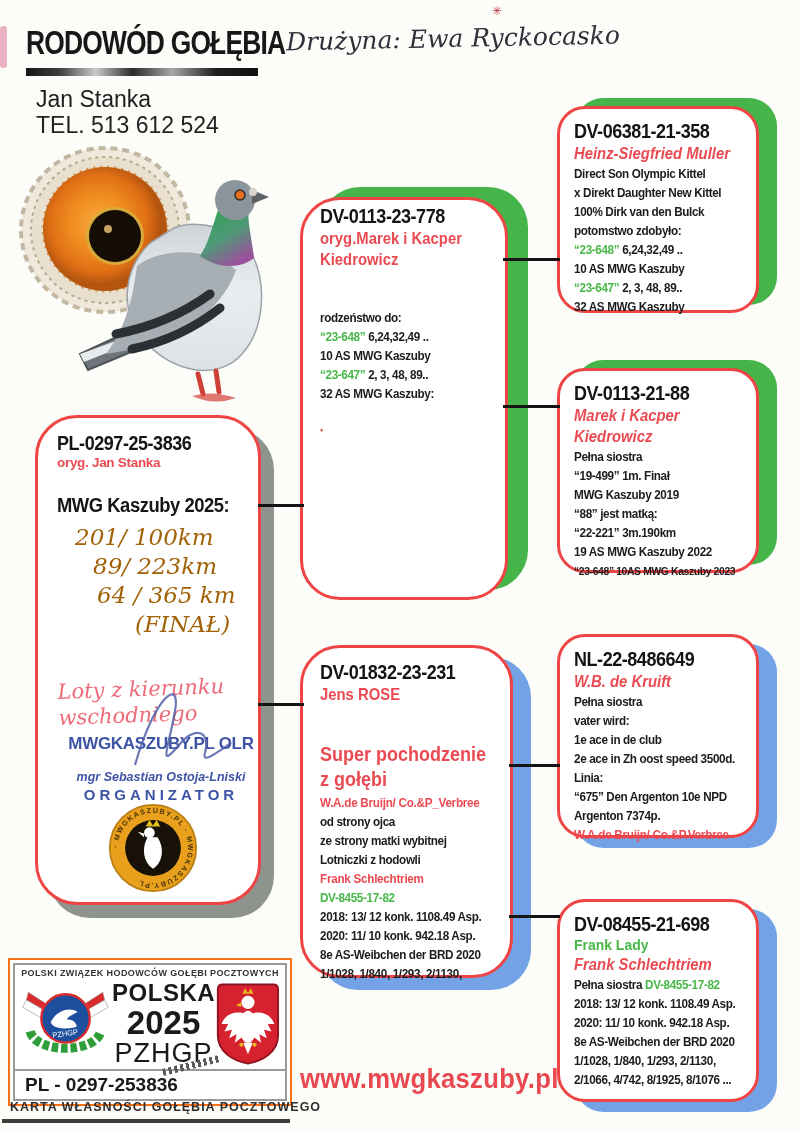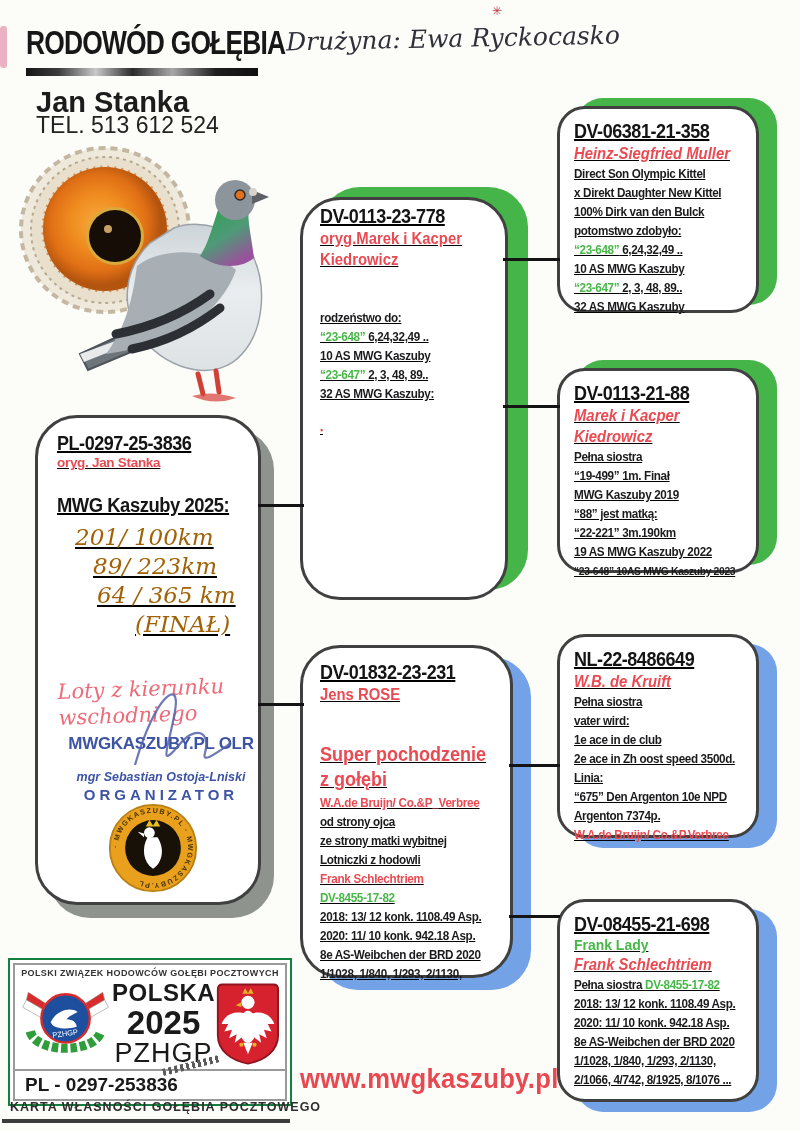--- a/index.html
+++ b/index.html
@@ -6,33 +6,33 @@
   body{font-family:"Liberation Sans",sans-serif;background:#e9e7e2;}
   #page{position:relative;width:800px;height:1130px;background:#fcfcf9;overflow:hidden;}
 
   
   .title{position:absolute;left:26px;top:24px;font-size:33px;font-weight:800;color:#171717;
          letter-spacing:-1px;transform:scaleX(.80);transform-origin:0 0;white-space:nowrap;}
   .title-bar{position:absolute;left:26px;top:68px;width:232px;height:8px;
          background:linear-gradient(90deg,#161616 0%,#3c3c3c 14%,#c9c9c9 30%,#2a2a2a 46%,#a7a7a7 63%,#1d1d1d 82%,#101010 100%);}
   .team-hand{position:absolute;left:286px;top:24px;font-family:"DejaVu Serif",serif;font-style:italic;
          font-size:25px;color:#30303a;transform:rotate(-1.2deg);white-space:nowrap;}
-  .breeder{position:absolute;left:36px;top:86px;font-size:29px;font-weight:700;color:#1c1c1c;}
+  .breeder{position:absolute;left:36px;top:86px;font-size:23px;font-weight:400;color:#1c1c1c;}
   .phone{position:absolute;left:36px;top:112px;font-size:23px;font-weight:400;color:#222;}
 
   
   .smudge{position:absolute;left:0;top:26px;width:7px;height:42px;background:#e59ab0;opacity:.75;border-radius:3px;}
   .asterisk{position:absolute;left:492px;top:4px;font-size:12px;color:#c23744;}
   .card-underline{position:absolute;left:2px;top:1119px;width:288px;height:4px;background:#3c3c3c;}
 
   
   .conn{position:absolute;height:3px;background:#141414;z-index:5;}
 
   
-  .pbox{position:absolute;background:#fff;border:3px solid #404040;z-index:3;box-sizing:border-box;text-decoration:underline;}
+  .pbox{position:absolute;background:#fff;border:3px solid #ef4444;z-index:3;box-sizing:border-box;}
   .pbox .ring{font-size:20px;font-weight:800;color:#141414;letter-spacing:-.5px;
               transform:scaleX(.9);transform-origin:0 50%;white-space:nowrap;}
   .box-lines .line{line-height:18px;transform:scaleX(.9);transform-origin:0 50%;white-space:nowrap;}
   .seg-k{color:#1b1b1d;font-weight:700;font-size:13px;letter-spacing:-.4px;}
   .seg-small{font-size:11.5px;}
   .seg-g{color:#47b747;font-weight:700;font-size:13px;letter-spacing:-.4px;}
   .seg-gn{color:#47b747;font-weight:700;font-size:15.5px;}
   .seg-r{color:#ea4a52;font-weight:700;font-size:13px;letter-spacing:-.3px;}
   .seg-rn{color:#ea4a52;font-weight:700;font-size:16.5px;line-height:20px;}
   .seg-rni{color:#ea4a52;font-weight:700;font-style:italic;font-size:16.5px;line-height:20px;}
@@ -71,21 +71,21 @@
   .stamp-site{font-size:17px;font-weight:800;letter-spacing:-.3px;white-space:nowrap;}
   .stamp-person{margin-top:16px;font-size:12.5px;font-weight:700;font-style:italic;white-space:nowrap;}
   .stamp-role{margin-top:2px;font-size:15px;font-weight:700;letter-spacing:4px;white-space:nowrap;}
   .signature{position:absolute;left:85px;top:255px;z-index:2;}
   .seal{position:absolute;left:70px;top:385px;}
 
   
   .pigeon-art{position:absolute;left:12px;top:130px;z-index:1;}
 
   
-  .card{position:absolute;left:8px;top:958px;width:284px;background:#fff;border:2px solid #15803d;box-sizing:border-box;}
+  .card{position:absolute;left:8px;top:958px;width:284px;background:#fff;border:2px solid #f97316;box-sizing:border-box;}
   .card-inner{margin:3px;border:2px solid #9a9a9a;}
   .card-assoc{padding:3px 2px 1px;text-align:center;font-size:9px;font-weight:700;letter-spacing:.4px;color:#333;white-space:nowrap;}
   .card-row{display:flex;align-items:center;justify-content:space-between;padding:2px 4px;}
   .card-mid{text-align:center;line-height:1;color:#1a1a1a;flex:1;}
   .card-country{font-size:24px;font-weight:600;letter-spacing:.5px;}
   .card-year{font-size:33px;font-weight:800;margin-top:1px;}
   .card-org{font-size:27px;font-weight:500;letter-spacing:1px;margin-top:1px;}
   .card-strip{display:flex;justify-content:flex-start;border-top:2px solid #9a9a9a;padding:3px 10px;
               font-size:19px;font-weight:800;color:#1a1a1a;}
   .card-caption{position:absolute;left:10px;top:1100px;width:282px;text-align:center;font-size:12.5px;

